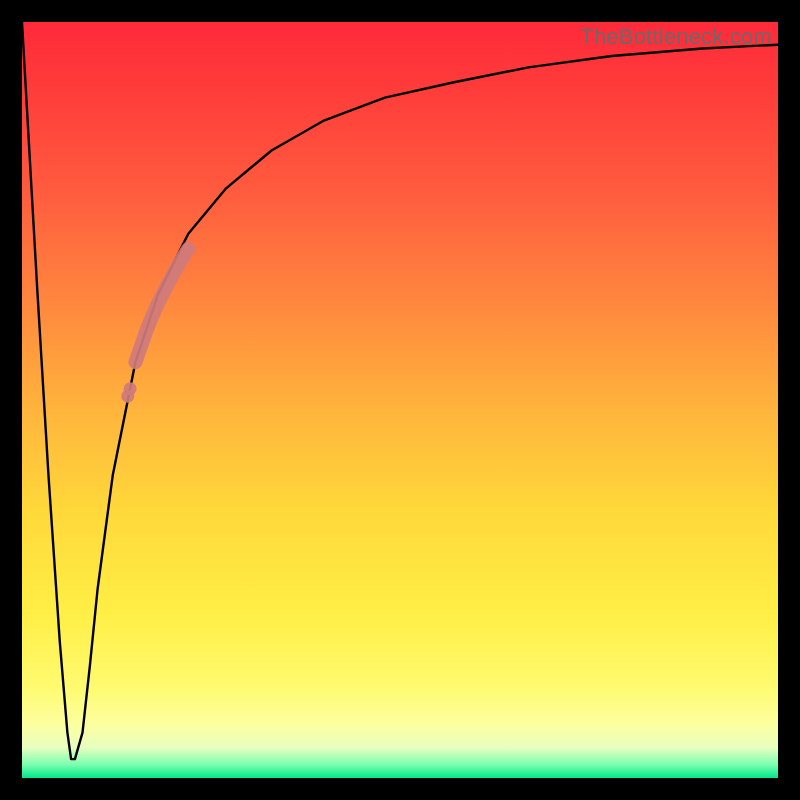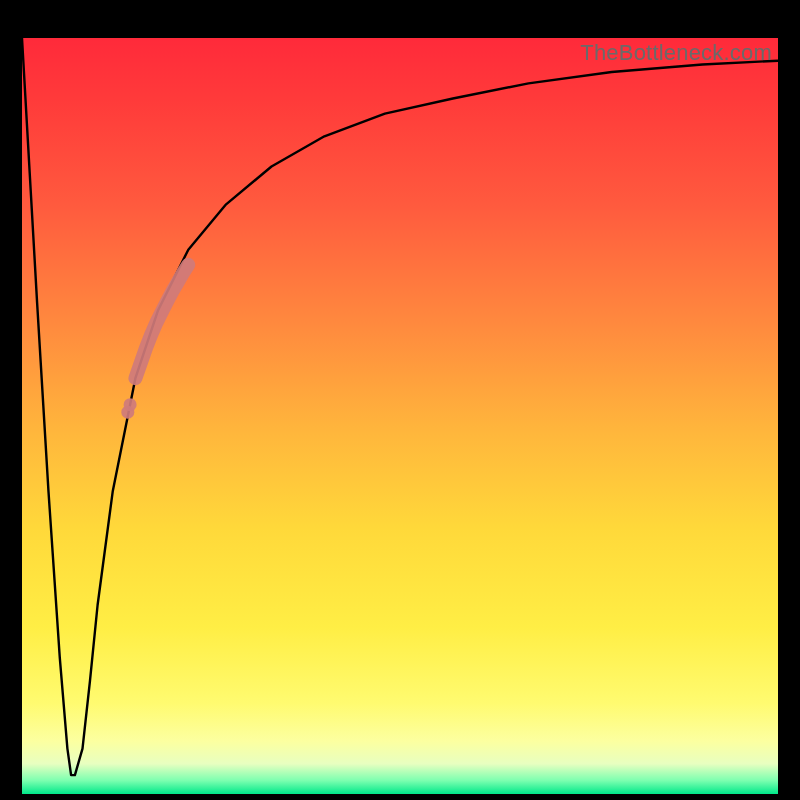--- a/index.html
+++ b/index.html
@@ -12,21 +12,21 @@
   }
   .frame {
     position: relative;
     width: 800px;
     height: 800px;
     background: #000;
   }
   .plot-area {
     position: absolute;
     left: 22px;
-    top: 38px;
+    top: 22px;
     width: 756px;
     height: 756px;
     
     background: linear-gradient(
       to bottom,
       #ff2a3a 0%,
       #ff3a3a 8%,
       #ff5a3e 22%,
       #ff8a3e 38%,
       #ffb63c 52%,

